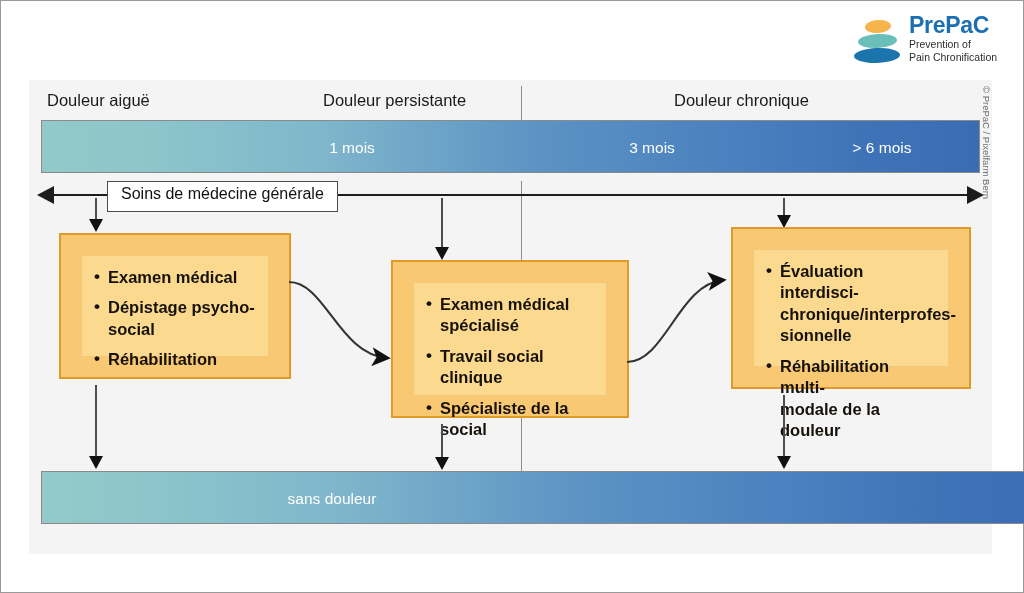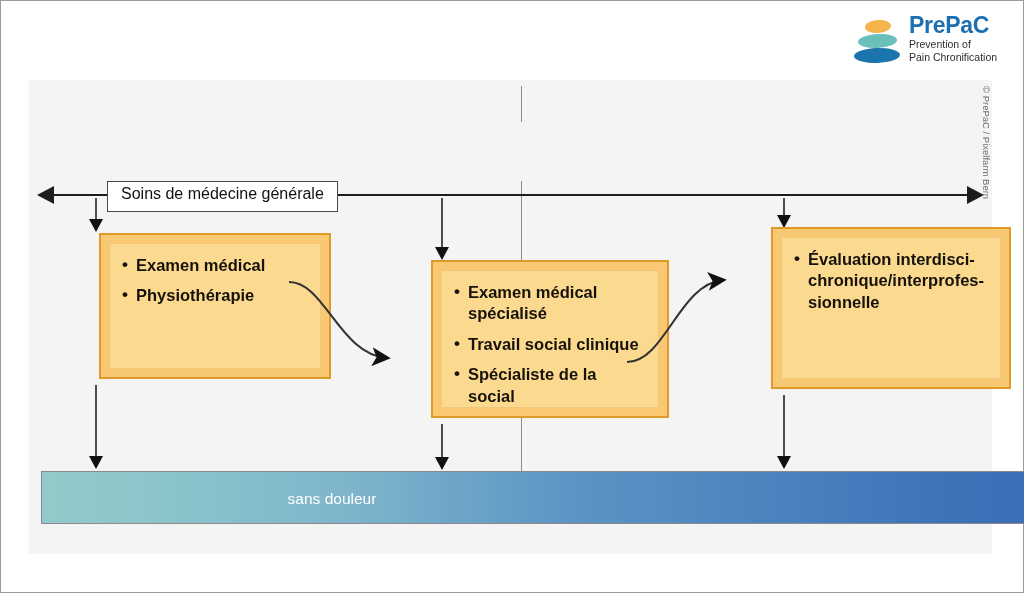--- a/index.html
+++ b/index.html
@@ -81,22 +81,21 @@
   .v-arrow .head{
     position:absolute;left:0;width:0;height:0;
     border-left:7px solid transparent;border-right:7px solid transparent;
     border-top:13px solid #111111;
   }
   
   .tbox{
     position:absolute;box-sizing:border-box;
     background:#f8c873;
     border:2px solid #e09a28;
-    padding:8px;
-    margin-left:40px;
+    padding:20px;
   }
   .tbox-inner{
     box-sizing:border-box;width:100%;height:100%;
     background:#fbd98f;
     border:1px solid #f3c779;
     padding:11px 12px 8px 12px;
   }
   .tbox ul{margin:0;padding:0;list-style:none;}
   .tbox li{
     position:relative;
@@ -145,24 +144,34 @@
     </div>
     <div id="logo-text">
       <div id="brand-name">PrePaC</div>
       <div id="brand-tag" style="white-space:pre-line;">Prevention of
 Pain Chronification</div>
     </div>
   </div>
 
   <div id="panel">
 
+    <div id="phase-row">
+      <span class="phase-label" style="left:18px;">Douleur aiguë</span>
+      <span class="phase-label" style="left:294px;">Douleur persistante</span>
+      <span class="phase-label" style="left:645px;">Douleur chronique</span>
+    </div>
 
     <div class="v-sep" style="left:492px;top:6px;height:36px;"></div>
     <div class="v-sep" style="left:492px;top:101px;height:338px;"></div>
 
+    <div id="timeline">
+      <span class="tl-mark" style="left:210px;width:200px;">1 mois</span>
+      <span class="tl-mark" style="left:520px;width:180px;">3 mois</span>
+      <span class="tl-mark" style="left:750px;width:180px;">&gt; 6 mois</span>
+    </div>
 
     <div id="care-row">
       <div id="care-line"></div>
       <div class="arrow-h" id="care-arrow-left"></div>
       <div class="arrow-h" id="care-arrow-right"></div>
       <div id="care-chip">Soins de médecine générale</div>
     </div>
 
     <div class="v-arrow" style="left:60px;top:118px;height:34px;">
       <span class="shaft" style="height:22px;"></span>
@@ -174,21 +183,23 @@
     </div>
     <div class="v-arrow" style="left:748px;top:118px;height:30px;">
       <span class="shaft" style="height:18px;"></span>
         <span class="head" style="top:17px;"></span>
     </div>
 
     <div class="tbox" style="left:30px;top:153px;width:232px;height:146px;">
       <div class="tbox-inner">
         <ul>
           <li>Examen médical</li>
-          <li>Physiothérapie</li>
+          <li>Dépistage psycho-
+social</li>
+          <li>Réhabilitation</li>
         </ul>
       </div>
     </div>
 
     <div class="tbox" style="left:362px;top:180px;width:238px;height:158px;">
       <div class="tbox-inner">
         <ul>
           <li>Examen médical
 spécialisé</li>
           <li>Travail social clinique</li>
@@ -197,20 +208,22 @@
         </ul>
       </div>
     </div>
 
     <div class="tbox" style="left:702px;top:147px;width:240px;height:162px;">
       <div class="tbox-inner">
         <ul>
           <li>Évaluation interdisci-
 chronique/interprofes-
 sionnelle</li>
+          <li>Réhabilitation multi-
+modale de la douleur</li>
         </ul>
       </div>
     </div>
 
     <svg class="curve" style="left:258px;top:190px;" width="120" height="110">
       <defs>
         <marker id="ah1" markerWidth="9" markerHeight="9" refX="7.2" refY="4.5" orient="auto">
           <path d="M0,0 L9,4.5 L0,9 L2.2,4.5 Z" fill="#111111"></path>
         </marker>
       </defs>

